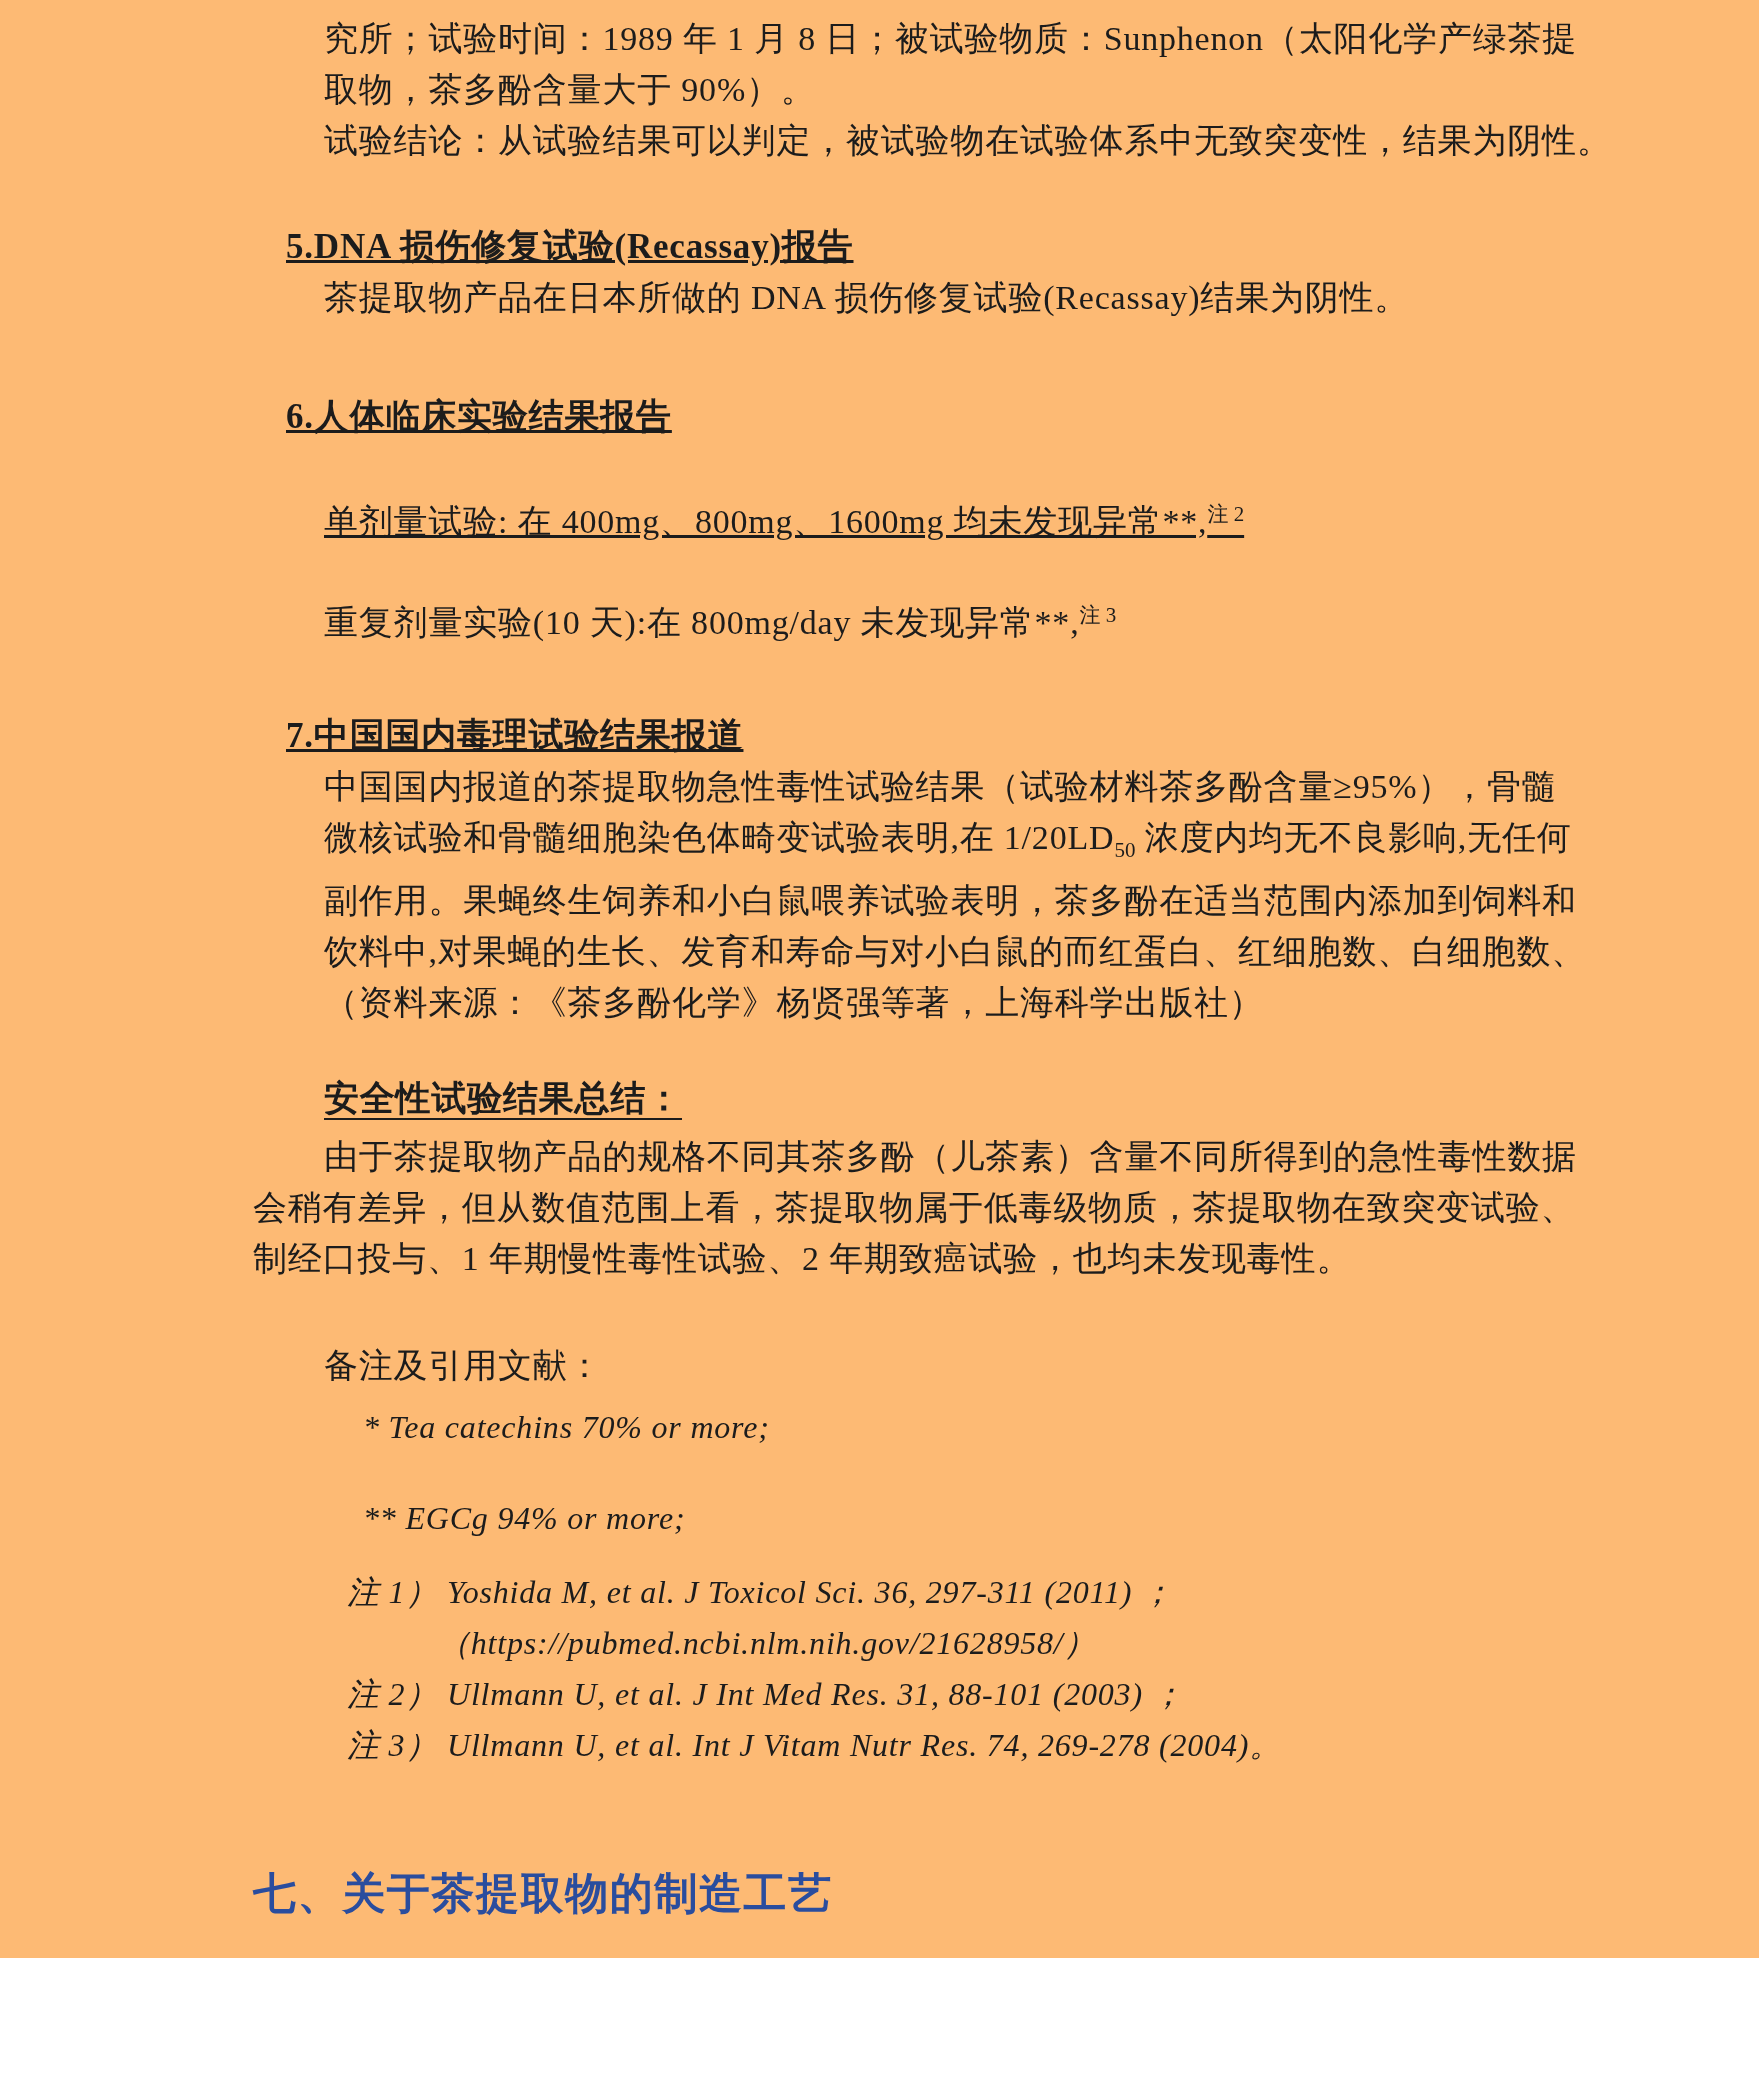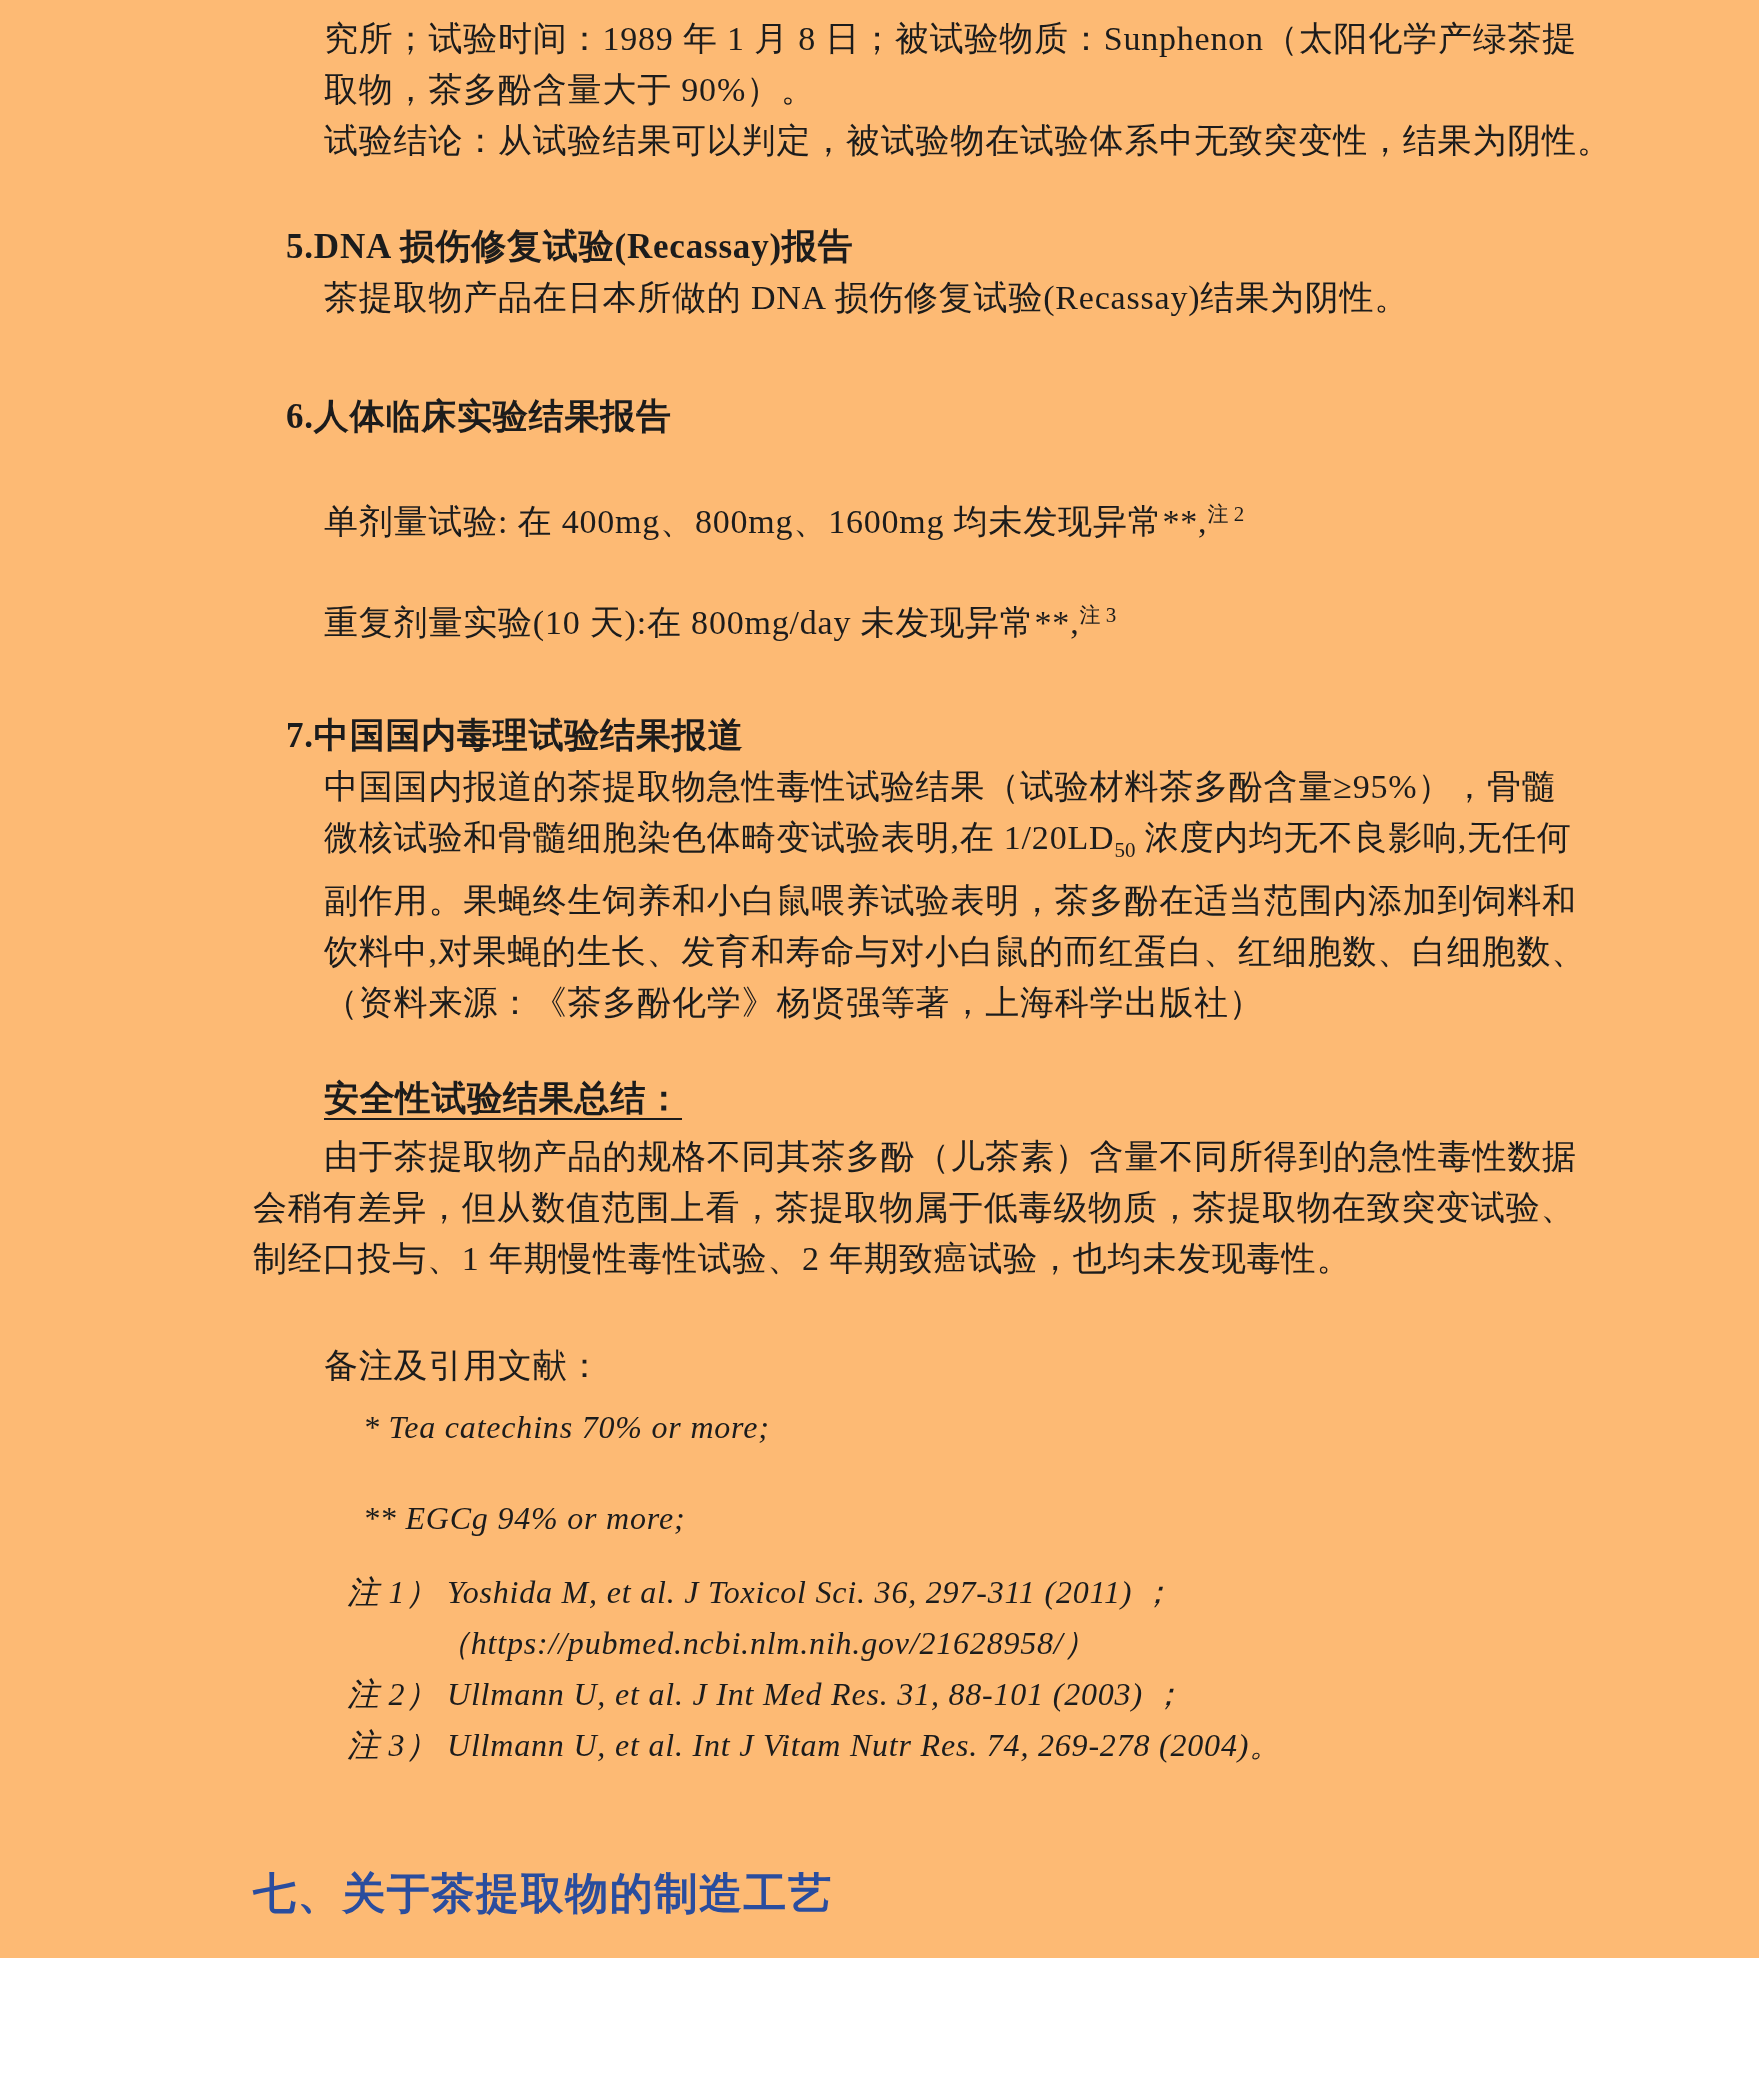--- a/index.html
+++ b/index.html
@@ -24,21 +24,21 @@
     white-space: nowrap;
     letter-spacing: 0.8px;
   }
   .hnum {
     font-weight: bold;
     font-size: 35px;
     line-height: 51px;
     white-space: nowrap;
     letter-spacing: 0.8px;
   }
-  .ind1 { padding-left: 33px; }
+  .ind1 { padding-left: 33px; text-decoration: underline; }
   .ind2 { padding-left: 71px; }
   .ind-note { padding-left: 94px; }
   .ind-star { padding-left: 110px; }
   .ind-url { padding-left: 185px; }
   .summary-heading {
     font-weight: bold;
     text-decoration: underline;
     text-decoration-thickness: 2.4px;
     text-underline-offset: 8px;
   }
@@ -60,21 +60,21 @@
     font-weight: bold;
     font-size: 43px;
     line-height: 56px;
     white-space: nowrap;
     letter-spacing: 1.6px;
   }
   
   .block-top      { margin-top: 13px; }
   .h5-m           { margin-top: 55px; }
   .h6-m           { margin-top: 68px; }
-  .single-m       { margin-top: 47px; }
+  .single-m       { margin-top: 47px; text-decoration: underline; }
   .repeat-m       { margin-top: 43px; }
   .h7-m           { margin-top: 61px; }
   .summary-h-m    { margin-top: 45px; }
   .summary-b-m    { margin-top: 6.4px; }
   .notes-h-m      { margin-top: 56px; }
   .star1-m        { margin-top: 11.2px; }
   .star2-m        { margin-top: 40px; }
   .ref1-m         { margin-top: 23px; }
   .blue-h-m       { margin-top: 95px; }
   .mfg-m          { margin-top: 39px; }

